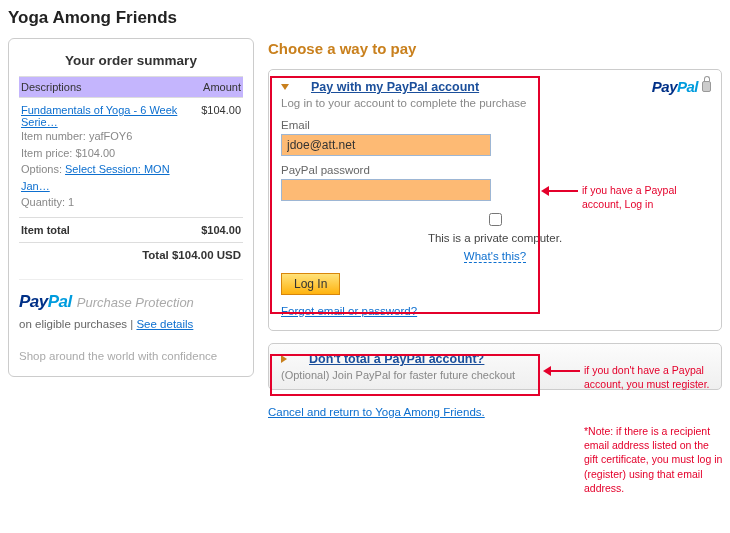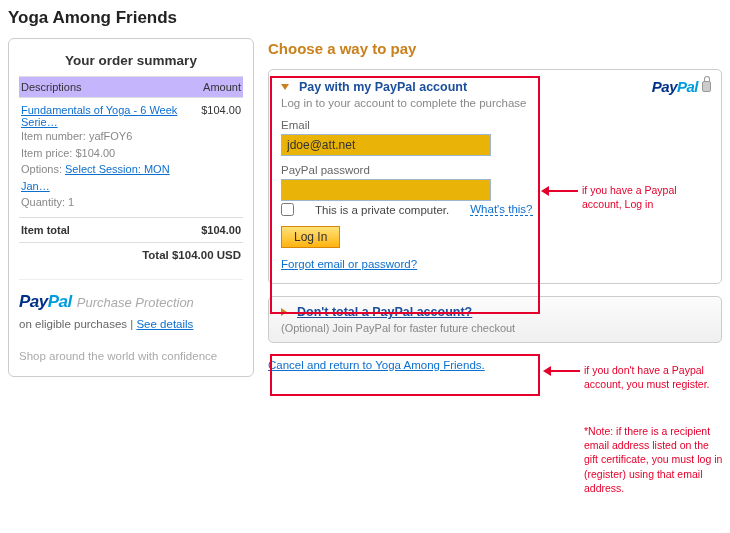--- a/index.html
+++ b/index.html
@@ -97,23 +97,24 @@
   }
   .accordion-section {
     border: 1px solid #ccc;
     border-radius: 5px;
     background: #fff;
     margin-bottom: 12px;
     position: relative;
   }
   .accordion-section.open { padding: 10px 12px 12px 12px; }
   .accordion-head {
-    display: flex; align-items: center; gap: 8px;
+    display: flex; align-items: center; gap: 20px;
     color: #1b4f9b; font-weight: bold; font-size: 12.5px;
     cursor: pointer;
+    text-decoration: underline;
   }
   .triangle-down {
     width: 0; height: 0;
     border-left: 4px solid transparent;
     border-right: 4px solid transparent;
     border-top: 6px solid #c9801d;
     margin-right: 2px;
   }
   .triangle-right {
     width: 0; height: 0;
@@ -136,27 +137,27 @@
     content: ""; position: absolute;
     top: -6px; left: 1px; width: 4px; height: 4px;
     border: 1.5px solid #999; border-bottom: none;
     border-radius: 4px 4px 0 0;
   }
   .form-block { margin-top: 10px; }
   .form-label { color: #666; font-size: 11.5px; margin-bottom: 3px; }
   .text-input {
     width: 210px; height: 22px;
     border: 1px solid #9db6d4;
-    background: #eab308;
+    background: #fdba74;
     font-size: 12px; padding: 0 5px; color: #333;
     outline: none;
   }
   .private-row {
-    display: flex; align-items: center; gap: 21px;
-    margin-top: 2px; font-size: 11.5px; color: #444;
+    display: flex; align-items: center; gap: 6px;
+    margin-top: 12px; font-size: 11.5px; color: #444; flex-direction: column;
   }
   .whats-this {
     color: #0d6fcf; border-bottom: 1px dashed #0d6fcf;
     cursor: pointer; font-size: 11.5px;
   }
   .login-btn {
     margin-top: 10px;
     display: inline-block;
     background: linear-gradient(#ffe27a, #ffb30f);
     border: 1px solid #d8860b;

